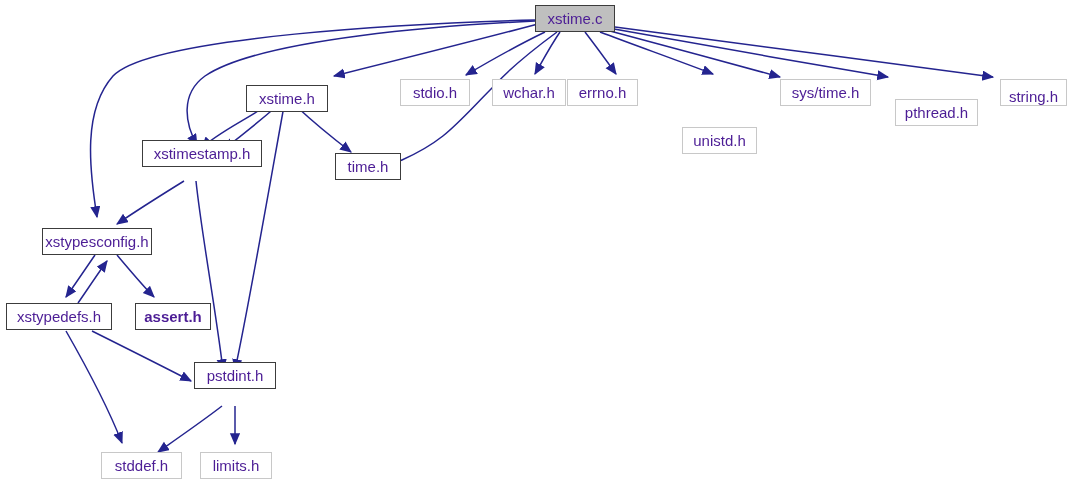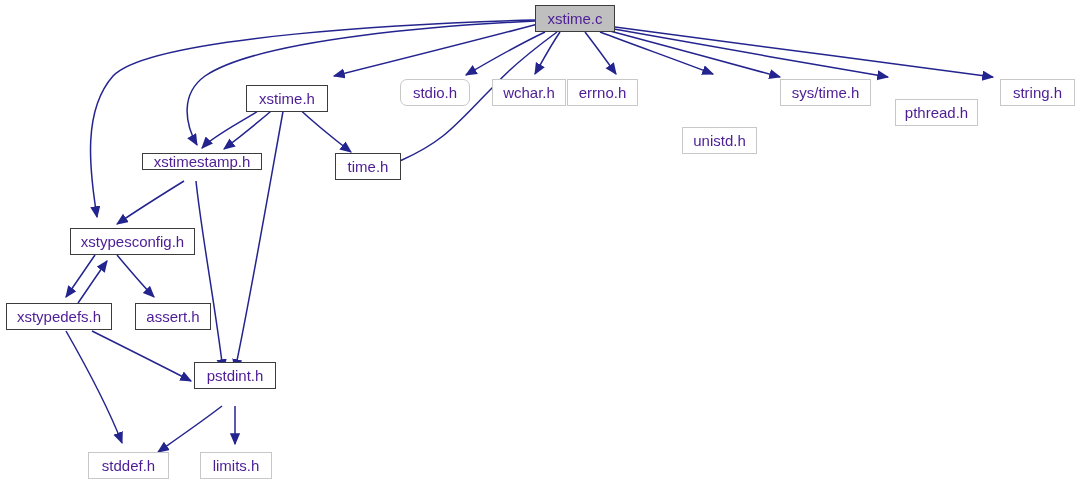--- a/index.html
+++ b/index.html
@@ -86,60 +86,60 @@
       </g>
   </svg>
 
   <div id="node-group">
       <div class="graph-node current" style="left: 535px; top: 5px; width: 80px; height: 27px;">
         <span class="node-label">xstime.c</span>
       </div>
       <div class="graph-node project" style="left: 246px; top: 79px; width: 82px; height: 27px; margin-top: 6px;">
         <span class="node-label">xstime.h</span>
       </div>
-      <div class="graph-node system" style="left: 400px; top: 79px; width: 70px; height: 27px; border-radius: 7px;">
+      <div class="graph-node system" style="left: 400px; top: 79px; width: 70px; height: 27px;">
         <span class="node-label">stdio.h</span>
       </div>
       <div class="graph-node system" style="left: 492px; top: 79px; width: 74px; height: 27px; align-items: center;">
         <span class="node-label">wchar.h</span>
       </div>
       <div class="graph-node system" style="left: 567px; top: 79px; width: 71px; height: 27px; align-items: center;">
         <span class="node-label">errno.h</span>
       </div>
       <div class="graph-node system" style="left: 682px; top: 79px; width: 75px; height: 27px; margin-top: 48px;">
         <span class="node-label">unistd.h</span>
       </div>
       <div class="graph-node system" style="left: 780px; top: 79px; width: 91px; height: 27px; text-align: right;">
         <span class="node-label">sys/time.h</span>
       </div>
       <div class="graph-node system" style="left: 895px; top: 79px; width: 83px; height: 27px; margin-top: 20px;">
         <span class="node-label">pthread.h</span>
       </div>
-      <div class="graph-node system" style="left: 1000px; top: 79px; width: 75px; height: 27px;">
+      <div class="graph-node system" style="left: 1000px; top: 79px; width: 67px; height: 27px; align-items: flex-end;">
         <span class="node-label">string.h</span>
       </div>
-      <div class="graph-node project" style="left: 142px; top: 153px; width: 120px; height: 17px;">
+      <div class="graph-node project" style="left: 142px; top: 140px; width: 120px; height: 27px;">
         <span class="node-label">xstimestamp.h</span>
       </div>
       <div class="graph-node project" style="left: 335px; top: 153px; width: 66px; height: 27px;">
         <span class="node-label">time.h</span>
       </div>
-      <div class="graph-node project" style="left: 42px; top: 228px; width: 125px; height: 27px; margin-left: 28px;">
+      <div class="graph-node project" style="left: 42px; top: 228px; width: 110px; height: 27px;">
         <span class="node-label">xstypesconfig.h</span>
       </div>
       <div class="graph-node project" style="left: 6px; top: 303px; width: 106px; height: 27px;">
         <span class="node-label">xstypedefs.h</span>
       </div>
-      <div class="graph-node project" style="left: 135px; top: 303px; width: 76px; height: 27px;">
+      <div class="graph-node project" style="left: 135px; top: 303px; width: 76px; height: 27px; font-weight: bold;">
         <span class="node-label">assert.h</span>
       </div>
       <div class="graph-node project" style="left: 194px; top: 362px; width: 82px; height: 27px;">
         <span class="node-label">pstdint.h</span>
       </div>
-      <div class="graph-node system" style="left: 88px; top: 452px; width: 81px; height: 27px;">
+      <div class="graph-node system" style="left: 101px; top: 452px; width: 81px; height: 27px;">
         <span class="node-label">stddef.h</span>
       </div>
       <div class="graph-node system" style="left: 200px; top: 452px; width: 72px; height: 27px;">
         <span class="node-label">limits.h</span>
       </div>
     </div>
 
 </div>
 
 </body></html>

